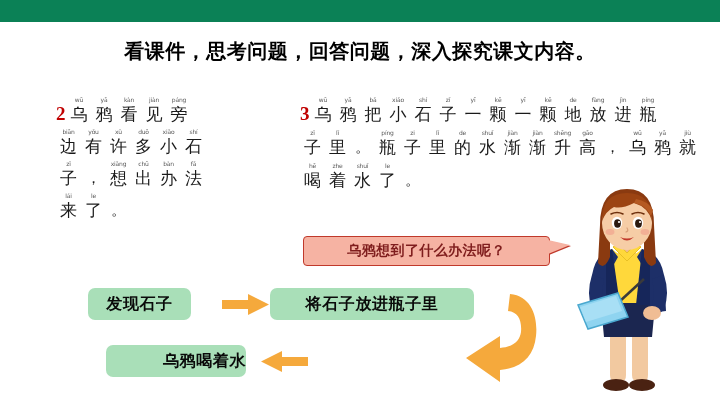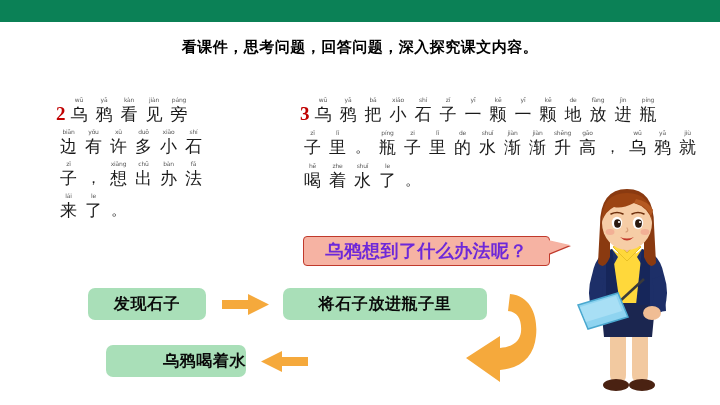--- a/index.html
+++ b/index.html
@@ -28,21 +28,21 @@
     left: 0; top: 0;
     width: 720px;
     height: 22px;
     background: #0b8156;
   }
   .title {
     position: absolute;
     left: 0; top: 38px;
     width: 720px;
     text-align: center;
-    font-size: 15px;
+    font-size: 20px;
     font-weight: bold;
     color: #000000;
     letter-spacing: 0.5px;
     white-space: nowrap;
   }
 
   
   .passage {
     position: absolute;
     font-family: "DejaVu Serif", "Liberation Serif", serif;
@@ -105,23 +105,23 @@
     height: 30px;
     background: #f6b3a3;
     border: 1.6px solid #c0392b;
     border-radius: 4px;
     box-sizing: border-box;
     display: flex;
     align-items: center;
     justify-content: center;
   }
   .bubble-text {
-    font-size: 18px;
+    font-size: 14px;
     font-weight: bold;
-    color: #6d28d9;
+    color: #7f1d1d;
     white-space: nowrap;
     letter-spacing: 0.4px;
   }
   .bubble-tail {
     position: absolute;
     left: 548px;
     top: 240px;
     width: 0; height: 0;
     border-top: 5px solid transparent;
     border-bottom: 9px solid transparent;
@@ -139,22 +139,22 @@
     justify-content: center;
     box-sizing: border-box;
   }
   .fbox span {
     font-size: 16px;
     font-weight: bold;
     color: #0a0a0a;
     white-space: nowrap;
     letter-spacing: 0.6px;
   }
-  #fbox-0 { left: 88px;  top: 288px; width: 118px; height: 32px; text-align: center; }
-  #fbox-1 { left: 283px; top: 288px; width: 204px; height: 32px; }
+  #fbox-0 { left: 88px;  top: 288px; width: 103px; height: 32px; text-align: center; }
+  #fbox-1 { left: 270px; top: 288px; width: 204px; height: 32px; }
   #fbox-2 { left: 324px; top: 345px; width: 133px; height: 32px; }
   #fbox-3 { left: 106px; top: 345px; width: 140px; height: 32px; justify-content: flex-end; }
 
   
   .arrow-right {
     position: absolute;
     left: 222px; top: 294px;
     width: 48px; height: 21px;
   }
   .arrow-left {

